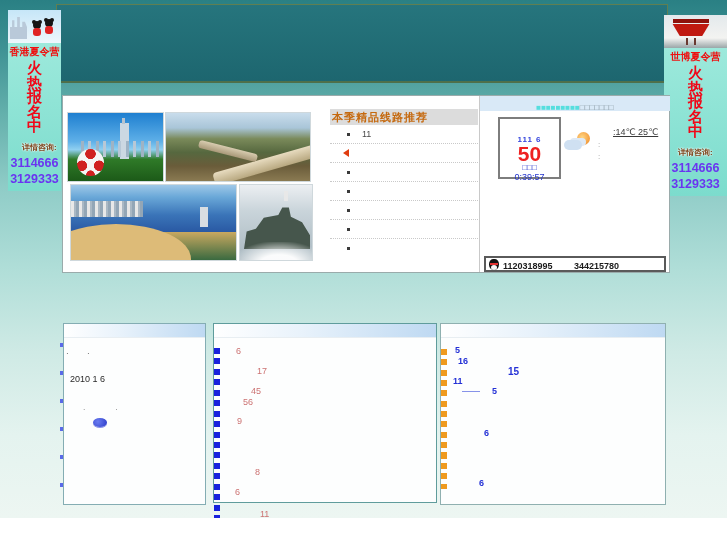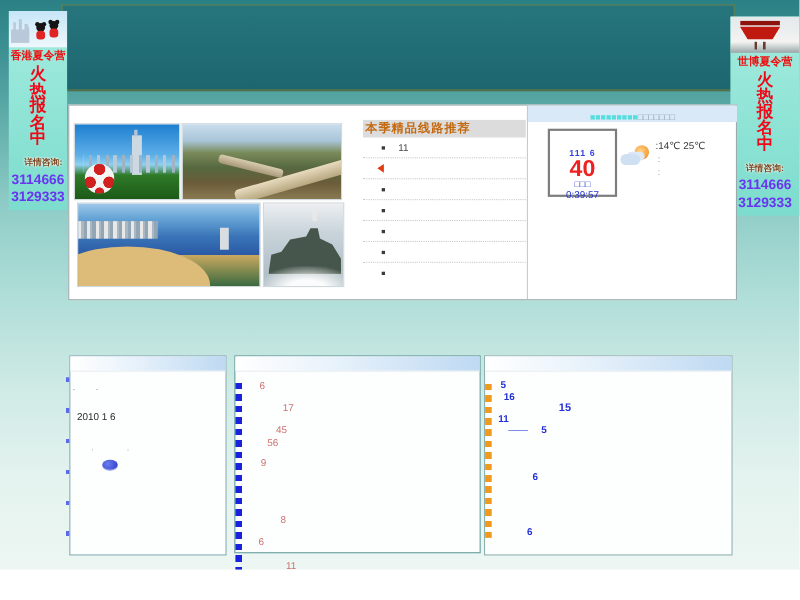--- a/index.html
+++ b/index.html
@@ -61,21 +61,21 @@
   .cal-head { margin-top:16px; color:#3344dd; font-size:8px; font-weight:bold; letter-spacing:1px; }
   .cal-day { color:#ee2020; font-size:21px; font-weight:bold; line-height:19px; }
   .cal-week { color:#2233cc; font-size:8px; line-height:9px; }
   .cal-time { color:#2233cc; font-size:9px; font-weight:normal; line-height:10px; }
 
   .cloud-sun { position:absolute; left:501px; top:36px; width:28px; height:18px; }
   .sun { position:absolute; right:2px; top:0; width:13px; height:13px; border-radius:50%;
     background:radial-gradient(circle at 40% 40%,#ffd684,#ef8420); }
   .cloud { position:absolute; left:0; bottom:0; width:18px; height:10px; border-radius:6px; background:#cfe0f2;
     box-shadow:5px -3px 0 -1px #dde9f6; }
-  .temp-text { position:absolute; left:533px; top:31px; font-size:9px; color:#3a3a3a; white-space:nowrap; }
+  .temp-text { position:absolute; left:550px; top:31px; font-size:9px; color:#3a3a3a; white-space:nowrap;text-decoration:underline; }
   .faint-colon { position:absolute; left:535px; color:#9a9a9a; font-size:8px; }
 
   .phone-row { position:absolute; left:421px; width:182px; height:13px; background:#fff; border:1px solid #8a8a8a;
     color:#2233cc; font-size:9px; font-weight:bold; line-height:11px; padding-left:10px; white-space:nowrap; }
   .qq-row { position:absolute; left:421px; top:160px; width:182px; height:16px; background:#fff; border:2px solid #5a5a5a;
     color:#1a1a1a; font-size:9px; font-weight:bold; line-height:12px; }
   .qq-icon { position:absolute; left:3px; top:1px; width:10px; height:11px; background:#101010; border-radius:45% 45% 50% 50%; }
   .qq-belly { position:absolute; left:2px; bottom:0; width:6px; height:5px; background:#f5f5f5; border-radius:50%; }
   .qq-scarf { position:absolute; left:1px; top:4px; width:8px; height:2px; background:#e03030; }
 
@@ -217,33 +217,41 @@
     </div>
 
     <div class="divider"></div>
 
     <div class="side-strip">
       <span class="marq-f">■■■■■■■■■</span><span class="marq-e">□□□□□□□</span>
     </div>
 
     <div class="calendar">
       <div class="cal-head">111 6</div>
-      <div class="cal-day">40</div>
+      <div class="cal-day">50</div>
       <div class="cal-week">□□□</div>
       <div class="cal-time">0:39:57</div>
     </div>
 
     <div class="cloud-sun">
       <span class="sun"></span>
         <span class="cloud"></span>
     </div>
     <div class="temp-text">:14℃ 25℃</div>
     <div class="faint-colon" style="top:44px;">:</div>
     <div class="faint-colon" style="top:56px;">:</div>
 
+    <div class="qq-row">
+      <span class="qq-icon">
+        <span class="qq-belly"></span>
+          <span class="qq-scarf"></span>
+      </span>
+      <span style="position:absolute; left:17px; top:2px;">1120318995</span>
+      <span style="position:absolute; left:88px; top:2px;">344215780</span>
+    </div>
   </div>
 
   <div class="bpanel" style="left:63px; width:143px; height:182px;">
     <div class="bpanel-head"></div>
   </div>
   <div class="abs" style="left:60px; top:343px; width:3px; height:146px;
        background:repeating-linear-gradient(180deg,#5a6ae8 0 4px,transparent 4px 28px);"></div>
   <div class="mini-dots" style="left:66px; top:349px;">· ·</div>
   <div class="abs" style="left:70px; top:374px; font-size:9px; color:#2a2a2a;">2010 1 6</div>
   <div class="mini-dots" style="left:83px; top:406px; letter-spacing:14px; font-size:7px; color:#7a7a7a;">· ·</div>

